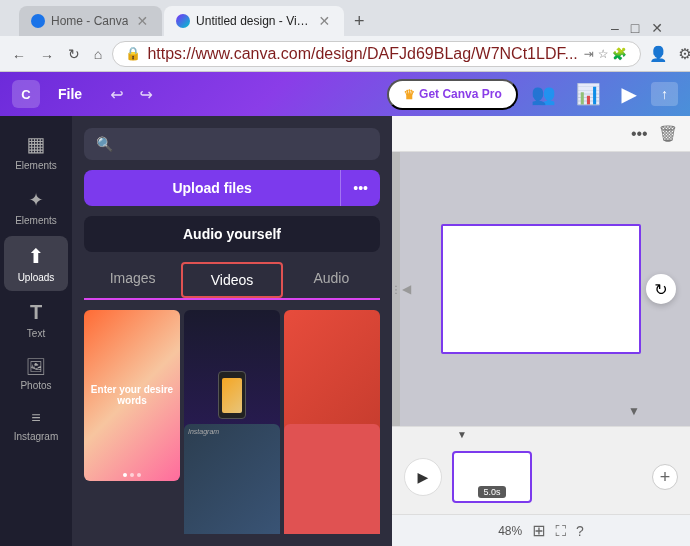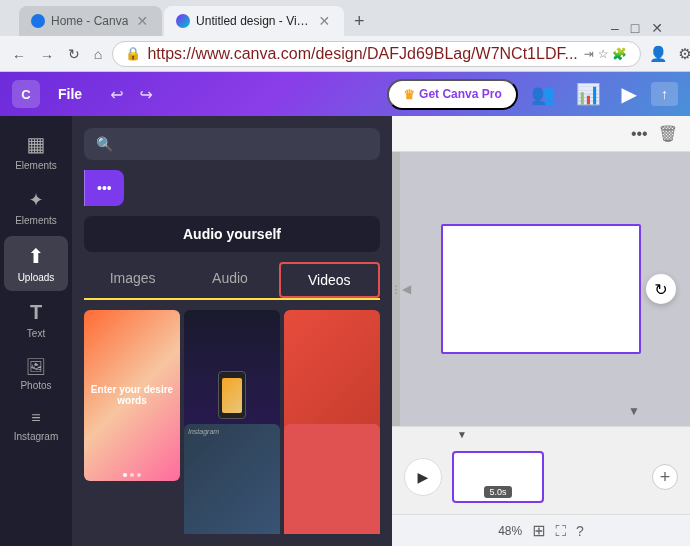--- a/index.html
+++ b/index.html
@@ -55,21 +55,21 @@
     .search-box { display: flex; align-items: center; background: #3d3d50; border-radius: 8px; padding: 8px 12px; gap: 8px; }
     .search-icon { color: #aaa; font-size: 14px; }
     .search-input { background: none; border: none; color: #ccc; font-size: 14px; outline: none; flex: 1; }
     .search-input::placeholder { color: #888; }
     .upload-btn-row { display: flex; align-items: center; gap: 0; }
     .upload-btn { flex: 1; background: #7c3aed; color: white; font-weight: 700; font-size: 14px; padding: 10px; border-radius: 8px 0 0 8px; border: none; cursor: pointer; text-align: center; }
     .upload-more-btn { background: #7c3aed; color: white; padding: 10px 12px; border-radius: 0 8px 8px 0; border: none; cursor: pointer; border-left: 1px solid rgba(255,255,255,0.3); font-size: 14px; }
     .record-btn { background: #1e1e2e; color: white; font-weight: 700; font-size: 14px; padding: 10px; border-radius: 8px; border: none; cursor: pointer; text-align: center; width: 100%; }
 
     
-    .tabs-row { display: flex; border-bottom: 2px solid #fde047; }
+    .tabs-row { display: flex; border-bottom: 2px solid #d946ef; }
     .tab-item { flex: 1; text-align: center; padding: 8px; font-size: 14px; color: #aaa; cursor: pointer; position: relative; }
     .tab-item.highlighted { color: white; border: 2px solid #e05252; border-radius: 4px; }
     .video-thumb { border-radius: 6px; overflow: hidden; position: relative; aspect-ratio: 9/16; background: #a21caf; }
     .thumb-gradient { width: 100%; height: 100%; display: flex; align-items: center; justify-content: center; font-size: 11px; color: white; font-weight: 600; text-align: center; padding: 4px; }
     .thumb-1 { background: linear-gradient(135deg, #ff6b35, #f7c59f, #ff6b9d); }
     .thumb-dots { position: absolute; bottom: 4px; left: 0; right: 0; display: flex; justify-content: center; gap: 3px; }
     .thumb-dot { width: 4px; height: 4px; border-radius: 50%; background: rgba(255,255,255,0.6); }
     .thumb-dot.active { background: white; }
 
     
@@ -170,35 +170,36 @@
       <span class="sidebar-icon-symbol" style="font-size:16px;">≡</span>
       <span class="sidebar-icon-label">Instagram</span>
     </div>
   </div>
 
   <div class="upload-panel">
     <div class="search-box">
       <span class="search-icon">🔍</span>
     </div>
     <div class="upload-btn-row">
+      <button class="upload-btn">Upload files</button>
       <button class="upload-more-btn">
         <span>•••</span>
       </button>
     </div>
     <button class="record-btn">Audio yourself</button>
 
     <div class="tabs-row">
       <div class="tab-item">
         <span>Images</span>
       </div>
+      <div class="tab-item highlighted">
+        <span>Videos</span>
+      </div>
       <div class="tab-item">
         <span>Audio</span>
-      </div>
-      <div class="tab-item highlighted">
-        <span>Videos</span>
       </div>
     </div>
 
     <div style="display:grid;grid-template-columns:1fr 1fr 1fr;gap:4px;overflow:hidden;flex:1;">
 
       <div style="grid-column:span 1; grid-row:span 2;" class="video-thumb">
         <div class="thumb-gradient thumb-1" style="height:100%;">
           <div>
             <div style="font-size:10px;font-weight:700;color:white;text-align:center;">Enter your desire<br>words</div>
           </div>
@@ -257,21 +258,21 @@
     <div style="background:#f0f0f0;border-top:1px solid #ddd;height:88px;display:flex;flex-direction:column;">
 
       <div style="display:flex;align-items:center;padding:2px 0 0 65px;">
         <span style="color:#555;font-size:10px;">▼</span>
       </div>
       <div style="display:flex;align-items:center;padding:4px 12px;gap:10px;flex:1;">
         <div style="width:38px;height:38px;border-radius:50%;background:white;border:1px solid #ddd;display:flex;align-items:center;justify-content:center;cursor:pointer;font-size:14px;color:#333;flex-shrink:0;">
           <span>▶</span>
         </div>
 
-        <div style="width:92px;height:52px;background:white;border:2px solid #7c3aed;border-radius:4px;display:flex;align-items:flex-end;justify-content:center;padding-bottom:3px;position:relative;flex-shrink:0;">
+        <div style="width:80px;height:52px;background:white;border:2px solid #7c3aed;border-radius:4px;display:flex;align-items:flex-end;justify-content:center;padding-bottom:3px;position:relative;flex-shrink:0;">
           <div style="background:rgba(0,0,0,0.65);color:white;font-size:9px;padding:1px 5px;border-radius:3px;">5.0s</div>
         </div>
 
         <div style="width:26px;height:26px;border-radius:50%;background:white;border:1px solid #ccc;display:flex;align-items:center;justify-content:center;cursor:pointer;font-size:18px;color:#666;margin-left:auto;flex-shrink:0;">
           <span>+</span>
         </div>
       </div>
     </div>
 
     <div style="background:#f0f2f5;display:flex;align-items:center;justify-content:center;gap:10px;padding:4px 12px;border-top:1px solid #ddd;height:32px;">

